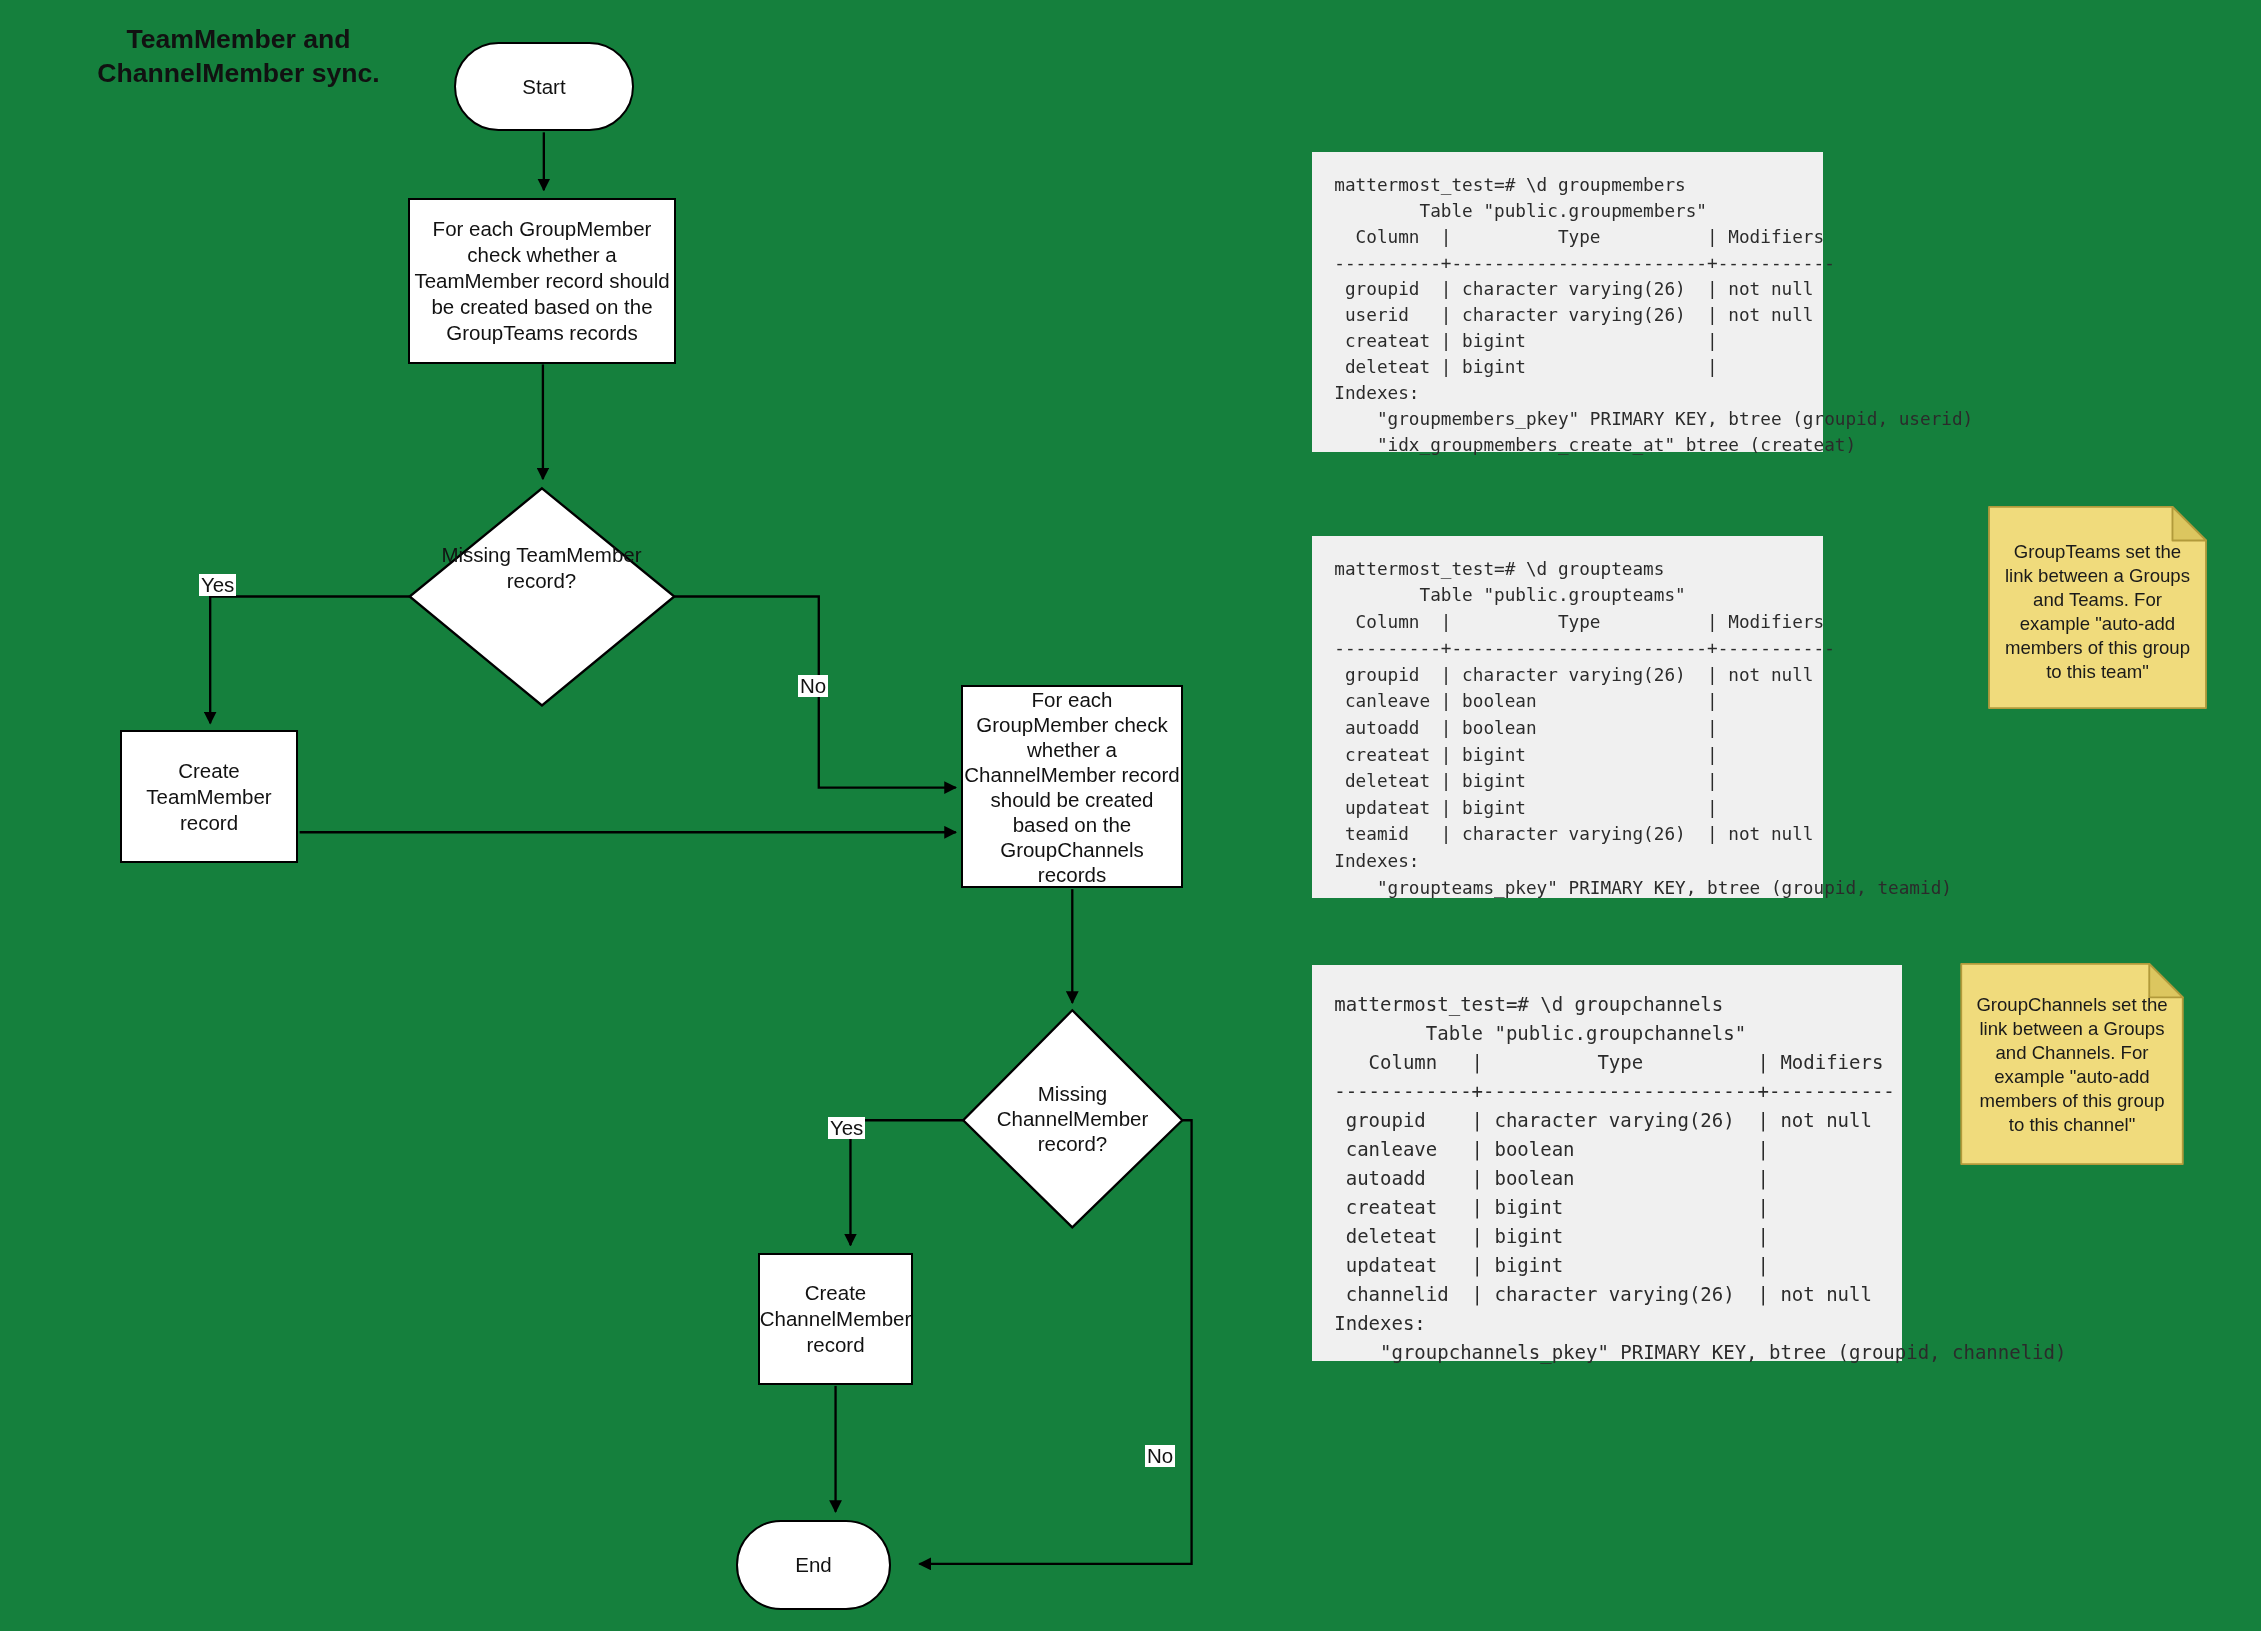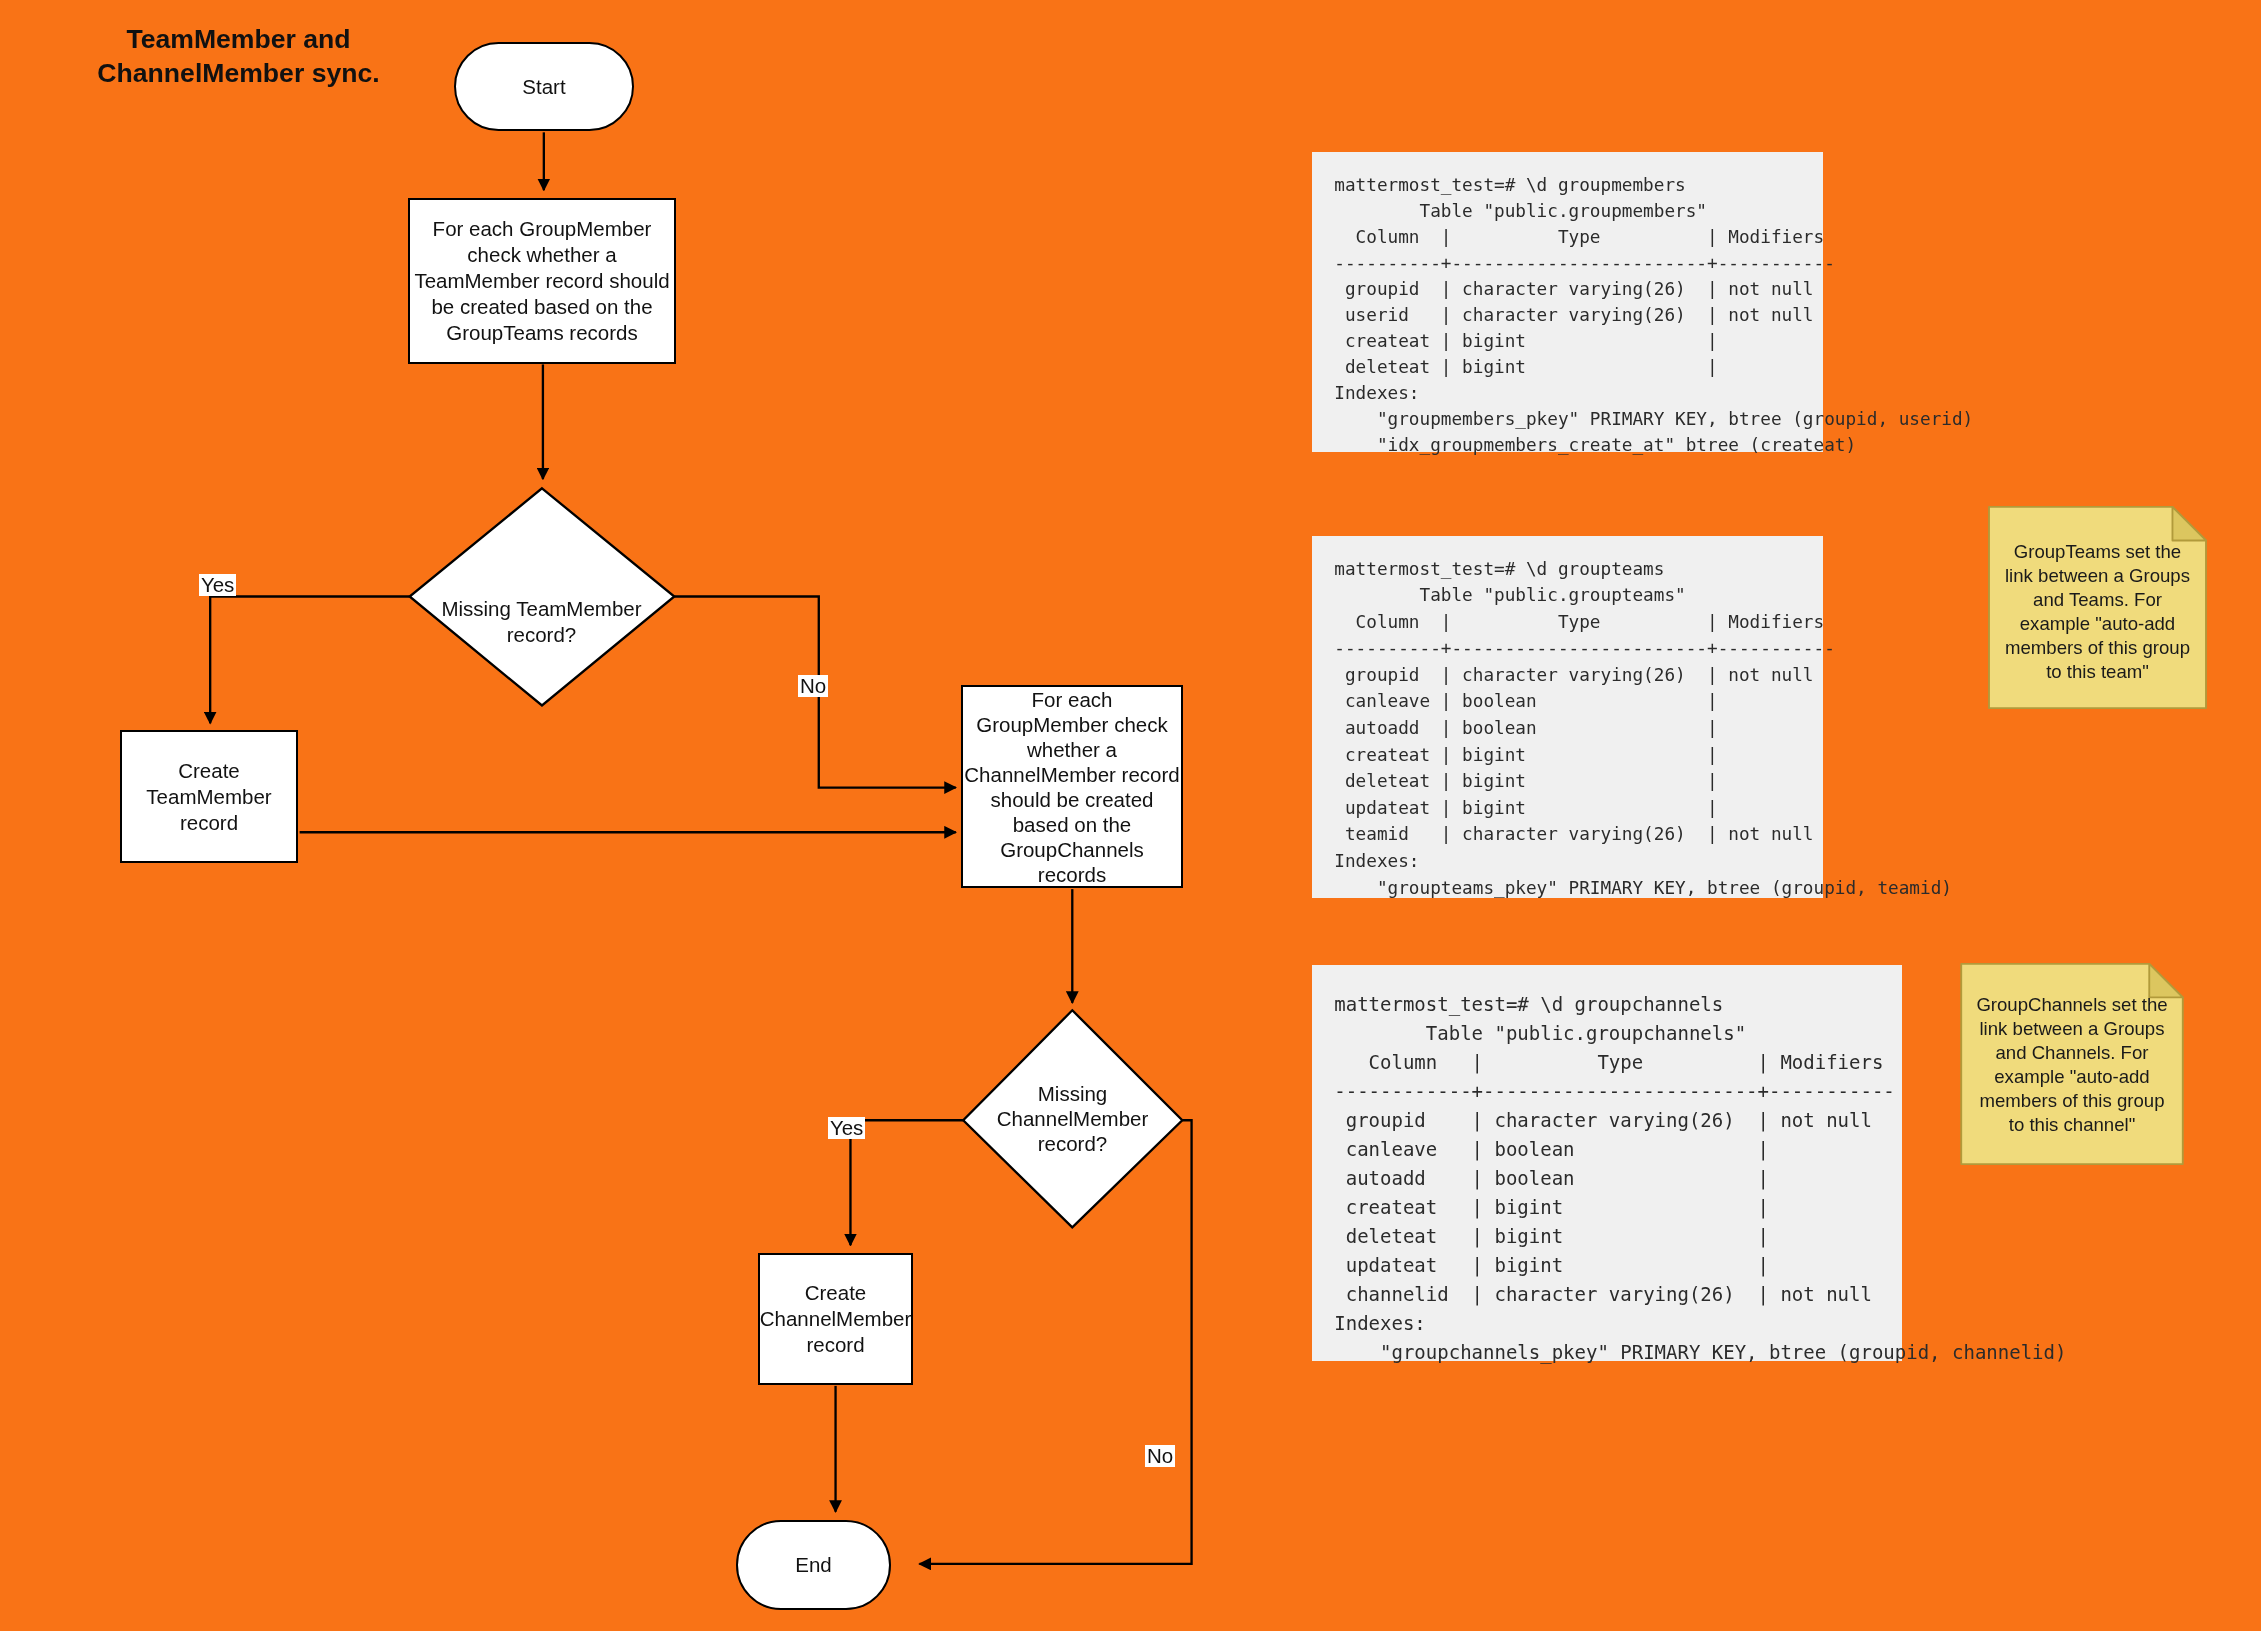--- a/index.html
+++ b/index.html
@@ -1,21 +1,21 @@
 <!DOCTYPE html>
 <html style="--note-fill: #F0DB7C; --note-fold: #DCC65F; --note-border: #B19A3B; --code-bg: #F0F0F0; --code-text: #2B2B2B; --line: #000000; --shape-fill: #FFFFFF;font-size:15px"><head>
 <meta charset="utf-8">
 <style>
   :root{
     --note-fill:#F0DB7C; --note-fold:#DCC65F; --note-border:#B19A3B;
     --code-bg:#F0F0F0; --code-text:#2B2B2B; --line:#000000; --shape-fill:#FFFFFF;
   }
   html,body{margin:0;padding:0;background:#fff;}
   .canvas{
-    position:relative; width:2262px; height:1631px; background:#f97316;
+    position:relative; width:2262px; height:1631px; background:#15803d;
     font-family:"Liberation Sans", sans-serif; color:#121212; overflow:hidden;
   }
   svg.edges{position:absolute; left:0; top:0; width:2262px; height:1631px;}
   svg.edges path.conn{fill:none; stroke:var(--line); stroke-width:2.5;}
   svg.edges polygon.diamond{fill:var(--shape-fill); stroke:var(--line); stroke-width:2.5;}
 
   .node{
     position:absolute; box-sizing:border-box; background:var(--shape-fill);
     border:2.3px solid var(--line); display:flex; align-items:center; justify-content:center;
     text-align:center; font-size:20.5px; line-height:26px; white-space:pre-line;
@@ -74,21 +74,21 @@
 ChannelMember sync.</div>
 
   <div class="node" style="left:408px; top:198px; width:268px; height:166px;">For each GroupMember
 check whether a
 TeamMember record should
 be created based on the
 GroupTeams records</div>
 
   <div class="node terminal" style="left:454px; top:42px; width:180px; height:89px;">Start</div>
 
-  <div class="dlabel" style="left:411px; top:596px; width:261px;">Missing TeamMember
+  <div class="dlabel" style="left:411px; top:542px; width:261px;">Missing TeamMember
 record?</div>
 
   <div class="node" style="left:120px; top:730px; width:178px; height:133px;">Create
 TeamMember
 record</div>
 
   <div class="node p2" style="left:961px; top:685px; width:222px; height:203px;">For each
 GroupMember check
 whether a
 ChannelMember record

